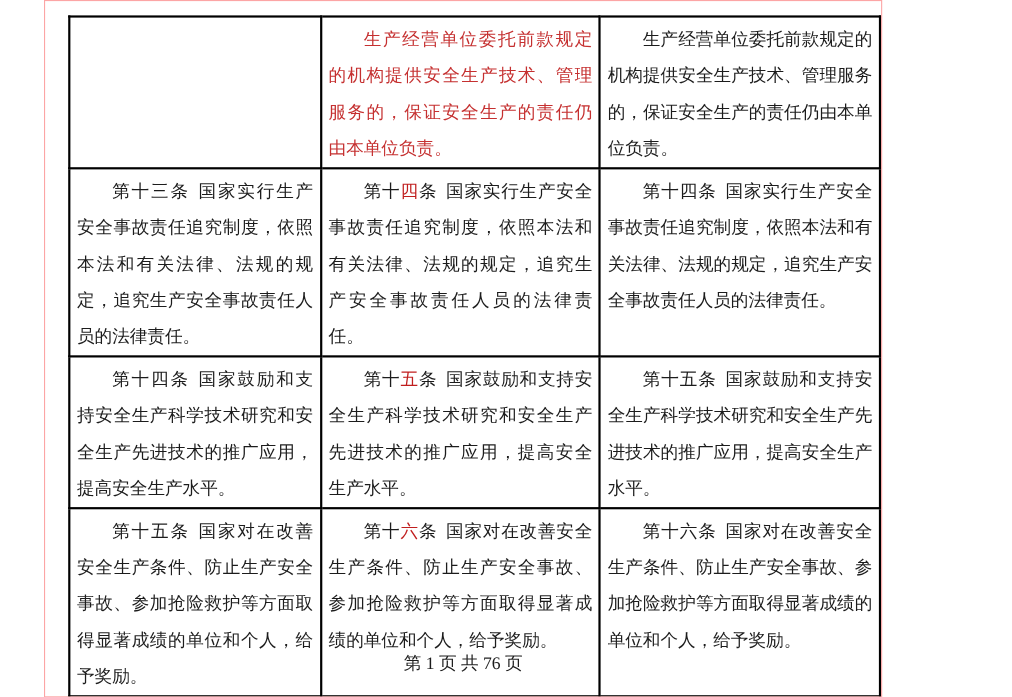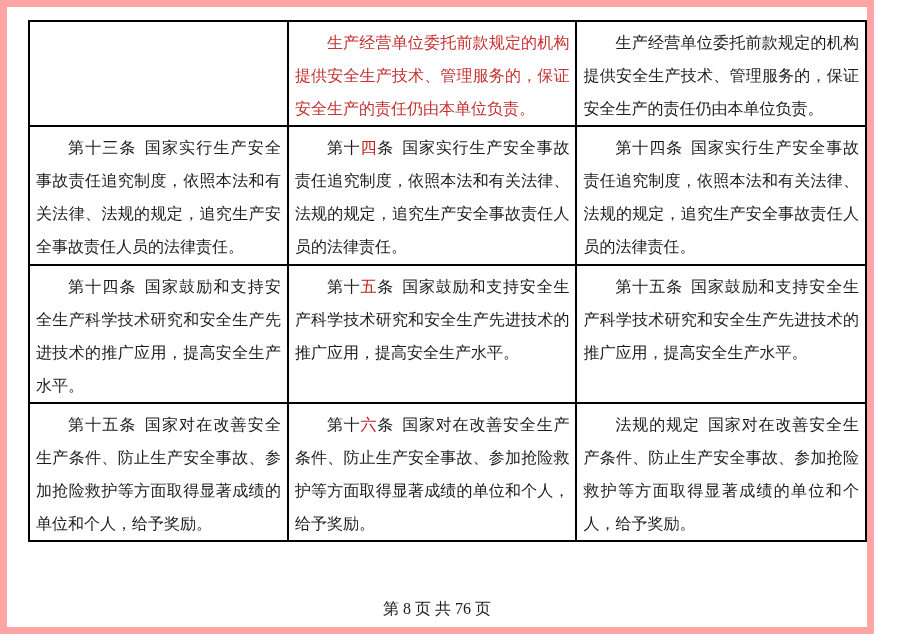--- a/index.html
+++ b/index.html
@@ -3,26 +3,27 @@
 <meta charset="utf-8">
 <style>
   html, body {
     margin: 0;
     padding: 0;
     background: #ffffff;
     font-family: "Liberation Sans", sans-serif;
   }
   .page {
     position: relative;
-    width: 874px;
+    width: 762px;
     height: 634px;
     box-sizing: border-box;
     background: #ffffff;
-    border: 7px solid #fca5a5;
+    border: 1px solid #fca5a5;
     overflow: hidden;
+    margin-left: 40px;
   }
   table.law-table {
     position: absolute;
     left: 21px;
     top: 13px;
     border-collapse: collapse;
     table-layout: fixed;
   }
   table.law-table col.c0 { width: 268px; }
   table.law-table col.c1 { width: 299px; }
@@ -106,19 +107,19 @@
         </td>
       </tr>
       <tr class="r3">
         <td>
           <p class="para"><b class="head"><span>第十五条</span><span class="redchar"></span><span></span></b><span class="cellbody">国家对在改善安全生产条件、防止生产安全事故、参加抢险救护等方面取得显著成绩的单位和个人，给予奖励。</span></p>
         </td>
         <td>
           <p class="para"><b class="head"><span>第十</span><span class="redchar">六</span><span>条</span></b><span class="cellbody">国家对在改善安全生产条件、防止生产安全事故、参加抢险救护等方面取得显著成绩的单位和个人，给予奖励。</span></p>
         </td>
         <td>
-          <p class="para"><b class="head"><span>法规的规定</span><span class="redchar"></span><span></span></b><span class="cellbody">国家对在改善安全生产条件、防止生产安全事故、参加抢险救护等方面取得显著成绩的单位和个人，给予奖励。</span></p>
+          <p class="para"><b class="head"><span>第十六条</span><span class="redchar"></span><span></span></b><span class="cellbody">国家对在改善安全生产条件、防止生产安全事故、参加抢险救护等方面取得显著成绩的单位和个人，给予奖励。</span></p>
         </td>
       </tr>
     </tbody>
   </table>
-  <div class="footer">第 8 页 共 76 页</div>
+  <div class="footer">第 1 页 共 76 页</div>
 </div>
 
 </body></html>

